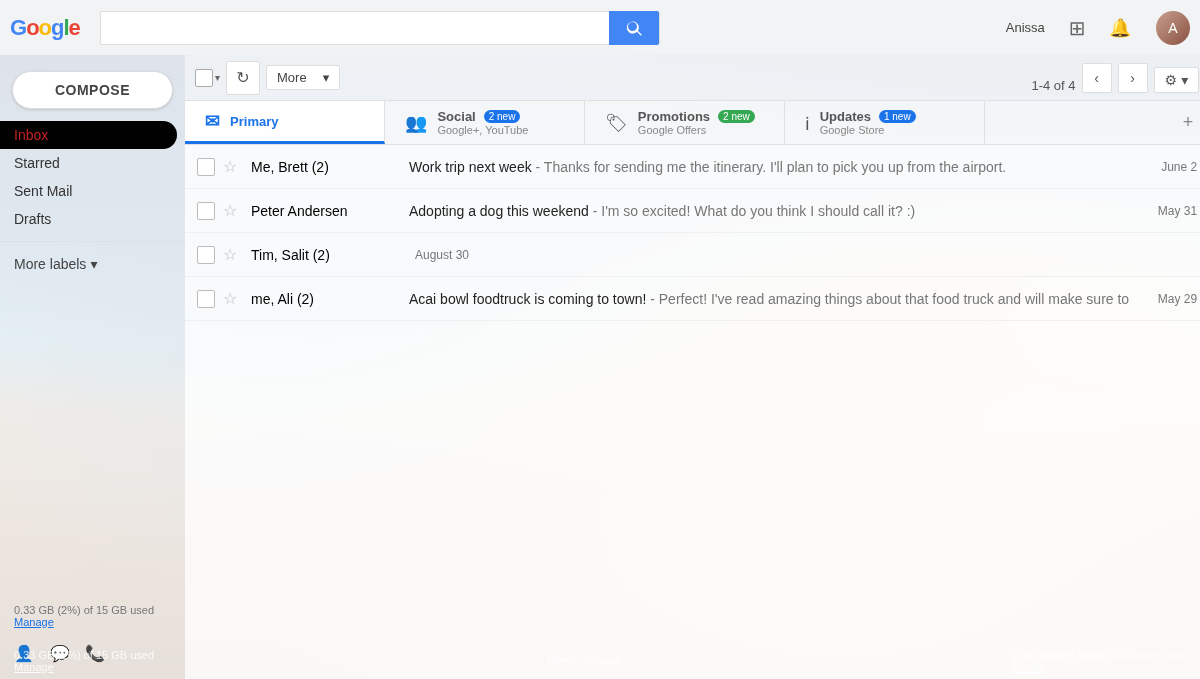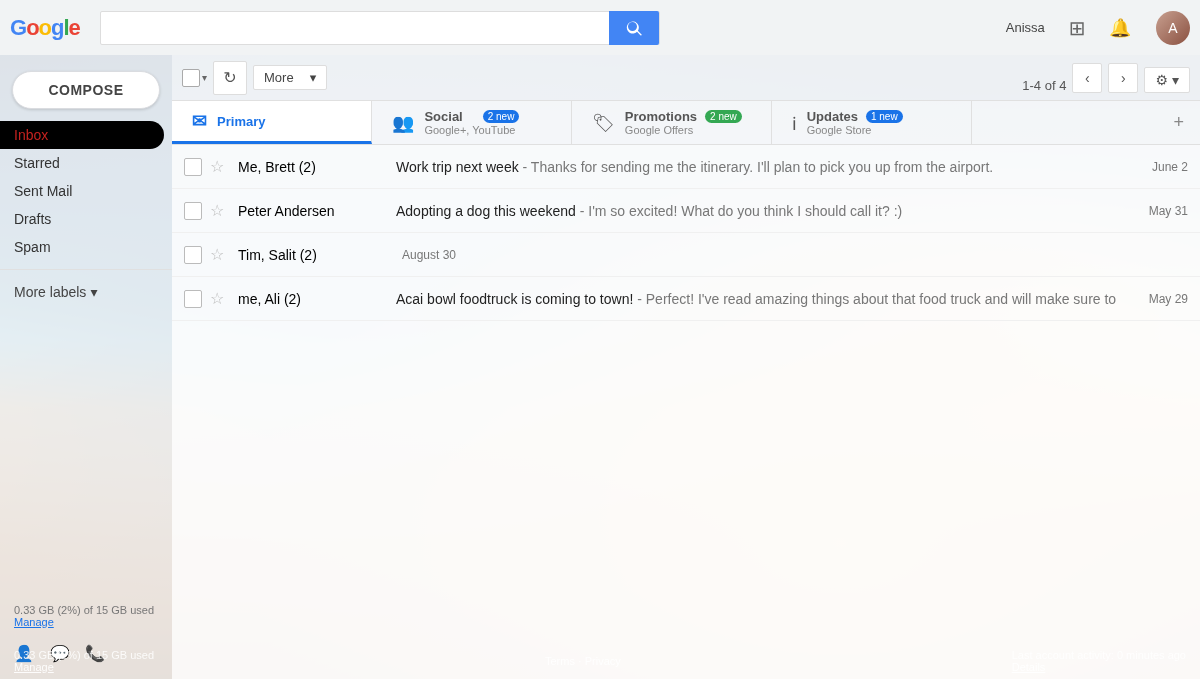--- a/index.html
+++ b/index.html
@@ -63,21 +63,21 @@
     }
 
     
     .main-area {
       position: relative; z-index: 5;
       display: flex; height: calc(679px - 55px);
     }
 
     
     .sidebar {
-      width: 172px; background: rgba(255,255,255,0.85);
+      width: 185px; background: rgba(255,255,255,0.85);
       padding: 8px 0; flex-shrink: 0;
       display: flex; flex-direction: column;
     }
     .compose-btn {
       margin: 8px 12px 12px;
       padding: 10px 16px;
       background: white; border: 1px solid #dadce0; border-radius: 24px;
       font-size: 14px; font-weight: 600; color: #444; cursor: pointer;
       text-align: center; letter-spacing: 0.5px;
       box-shadow: 0 1px 3px rgba(0,0,0,0.15);
@@ -252,23 +252,20 @@
       <span>Inbox</span>
     </div>
     <div class="nav-item">
       <span>Starred</span>
     </div>
     <div class="nav-item">
       <span>Sent Mail</span>
     </div>
     <div class="nav-item">
       <span>Drafts</span>
-    </div>
-    <div class="nav-item">
-      <span>Spam</span>
     </div>
 
     <div class="nav-divider"></div>
 
     <div class="more-labels">
       <span>More labels</span>
       <span>▾</span>
     </div>
 
     <div class="sidebar-bottom">
@@ -315,21 +312,21 @@
     <div class="tabs-bar">
       <div class="tab active">
         <span class="tab-icon">✉</span>
         <div>
           <div class="tab-name">Primary</div>
         </div>
       </div>
       <div class="tab">
         <span class="tab-icon">👥</span>
         <div>
-          <div style="display:flex;align-items:center;gap:16px;">
+          <div style="display:flex;align-items:center;gap:4px;">
             <span class="tab-name">Social</span>
             <span class="tab-badge">2 new</span>
           </div>
           <div class="tab-subtitle">Google+, YouTube</div>
         </div>
       </div>
       <div class="tab">
         <span class="tab-icon">🏷</span>
         <div>
           <div style="display:flex;align-items:center;gap:4px;">

